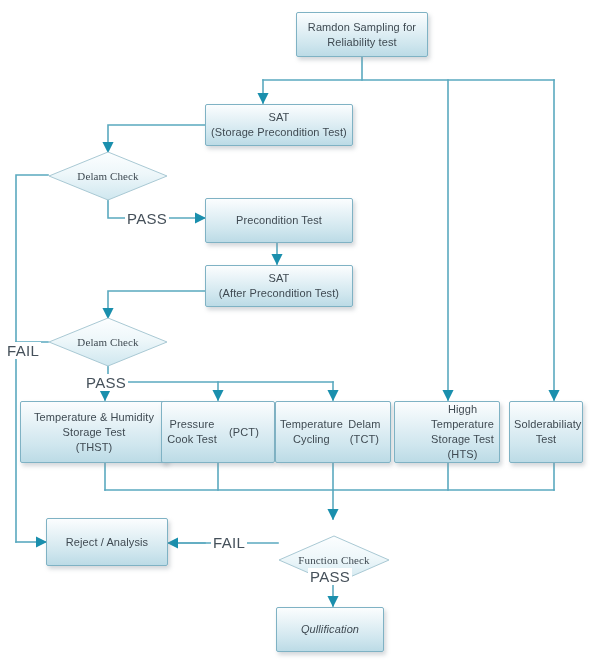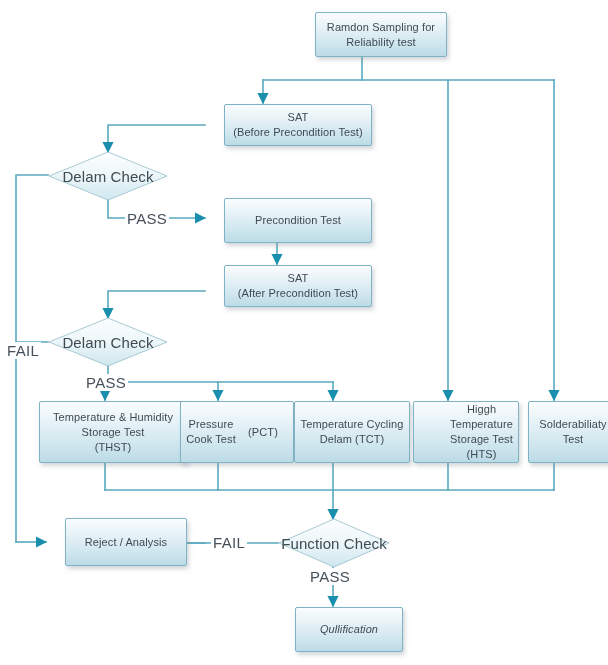--- a/index.html
+++ b/index.html
@@ -37,40 +37,40 @@
     font-size: 11px;
     line-height: 15px;
     letter-spacing: .1px;
   }
   .proc {
     border: 1px solid #7fb2c4;
     border-radius: 2px;
     background: linear-gradient(to bottom, #fbfdfe 0%, #eaf4f8 28%, #cfe6ee 72%, #bcdbe6 100%);
     box-shadow: 2px 3px 4px rgba(140,150,158,0.38);
     padding: 2px 4px;
-    margin-left: 19px;
   }
   .proc .txt { display: block; width: 100%; }
   .diamond {
     background: transparent;
     border: none;
     box-shadow: none;
   }
   .diamond svg {
     position: absolute;
     left: 0;
     top: 0;
   }
   .diamond .txt {
     position: relative;
     z-index: 2;
     display: block;
     width: 100%;
-    font-size: 15px;
+    font-size: 11px;
     color: #3f4a52;
+    font-family: Liberation Serif, serif;
   }
   .edge-label {
     position: absolute;
     font-size: 15px;
     color: #45505a;
     background: #ffffff;
     padding: 0 2px;
     white-space: nowrap;
     letter-spacing: .3px;
   }
@@ -134,21 +134,21 @@
     </g>
   </svg>
 
   <div class="node proc" style="left:296px; top:12px; width:132px; height:45px; flex-direction:column;">
     <span class="txt">Ramdon Sampling for</span>
     <span class="txt">Reliability test</span>
   </div>
 
   <div class="node proc" style="left:205px; top:104px; width:148px; height:42px; flex-direction:column;">
     <span class="txt">SAT</span>
-    <span class="txt">(Before Precondition Test)</span>
+    <span class="txt">(Storage Precondition Test)</span>
   </div>
 
   <div class="node diamond" style="left:48px; top:151px; width:120px; height:50px;">
     <svg width="120" height="50" viewBox="0 0 120 50" xmlns="http://www.w3.org/2000/svg">
       <defs>
         <linearGradient id="dg1" x1="0" y1="0" x2="0" y2="1">
           <stop offset="0%" stop-color="#fcfeff"></stop>
           <stop offset="45%" stop-color="#eef7fa"></stop>
           <stop offset="100%" stop-color="#cfe7ef"></stop>
         </linearGradient>
@@ -178,41 +178,41 @@
     <span class="txt">Temperature &amp; Humidity</span>
     <span class="txt">Storage Test</span>
     <span class="txt">(THST)</span>
   </div>
 
   <div class="node proc" style="left:161px; top:401px; width:114px; height:62px; flex-direction:row;">
     <span class="txt">Pressure Cook Test</span>
     <span class="txt">(PCT)</span>
   </div>
 
-  <div class="node proc" style="left:275px; top:401px; width:116px; height:62px; flex-direction:column;">
+  <div class="node proc" style="left:275px; top:401px; width:116px; height:62px; ">
     <span class="txt">Temperature Cycling</span>
     <span class="txt">Delam (TCT)</span>
   </div>
 
   <div class="node proc" style="left:394px; top:401px; width:106px; height:62px; flex-direction:column;padding-left:35px;">
     <span class="txt">Higgh Temperature</span>
     <span class="txt">Storage Test</span>
     <span class="txt">(HTS)</span>
   </div>
 
-  <div class="node proc" style="left:509px; top:401px; width:90px; height:62px; flex-direction:column;">
+  <div class="node proc" style="left:509px; top:401px; width:74px; height:62px; flex-direction:column;">
     <span class="txt">Solderabiliaty</span>
     <span class="txt">Test</span>
   </div>
 
   <div class="node proc" style="left:46px; top:518px; width:122px; height:48px;">
     <span class="txt">Reject / Analysis</span>
   </div>
 
-  <div class="node diamond" style="left:278px; top:518px; width:112px; height:50px;justify-content:flex-end;">
+  <div class="node diamond" style="left:278px; top:535px; width:112px; height:50px;justify-content:flex-end;">
     <svg width="112" height="50" viewBox="0 0 112 50" xmlns="http://www.w3.org/2000/svg">
       <polygon points="56,1 111,25 56,49 1,25" fill="url(#dg1)" stroke="#a9c9d4" stroke-width="1"></polygon>
     </svg>
     <span class="txt">Function Check</span>
   </div>
 
   <div class="node proc" style="left:276px; top:607px; width:108px; height:45px;font-style:italic;">
     <span class="txt">Qullification</span>
   </div>
 

